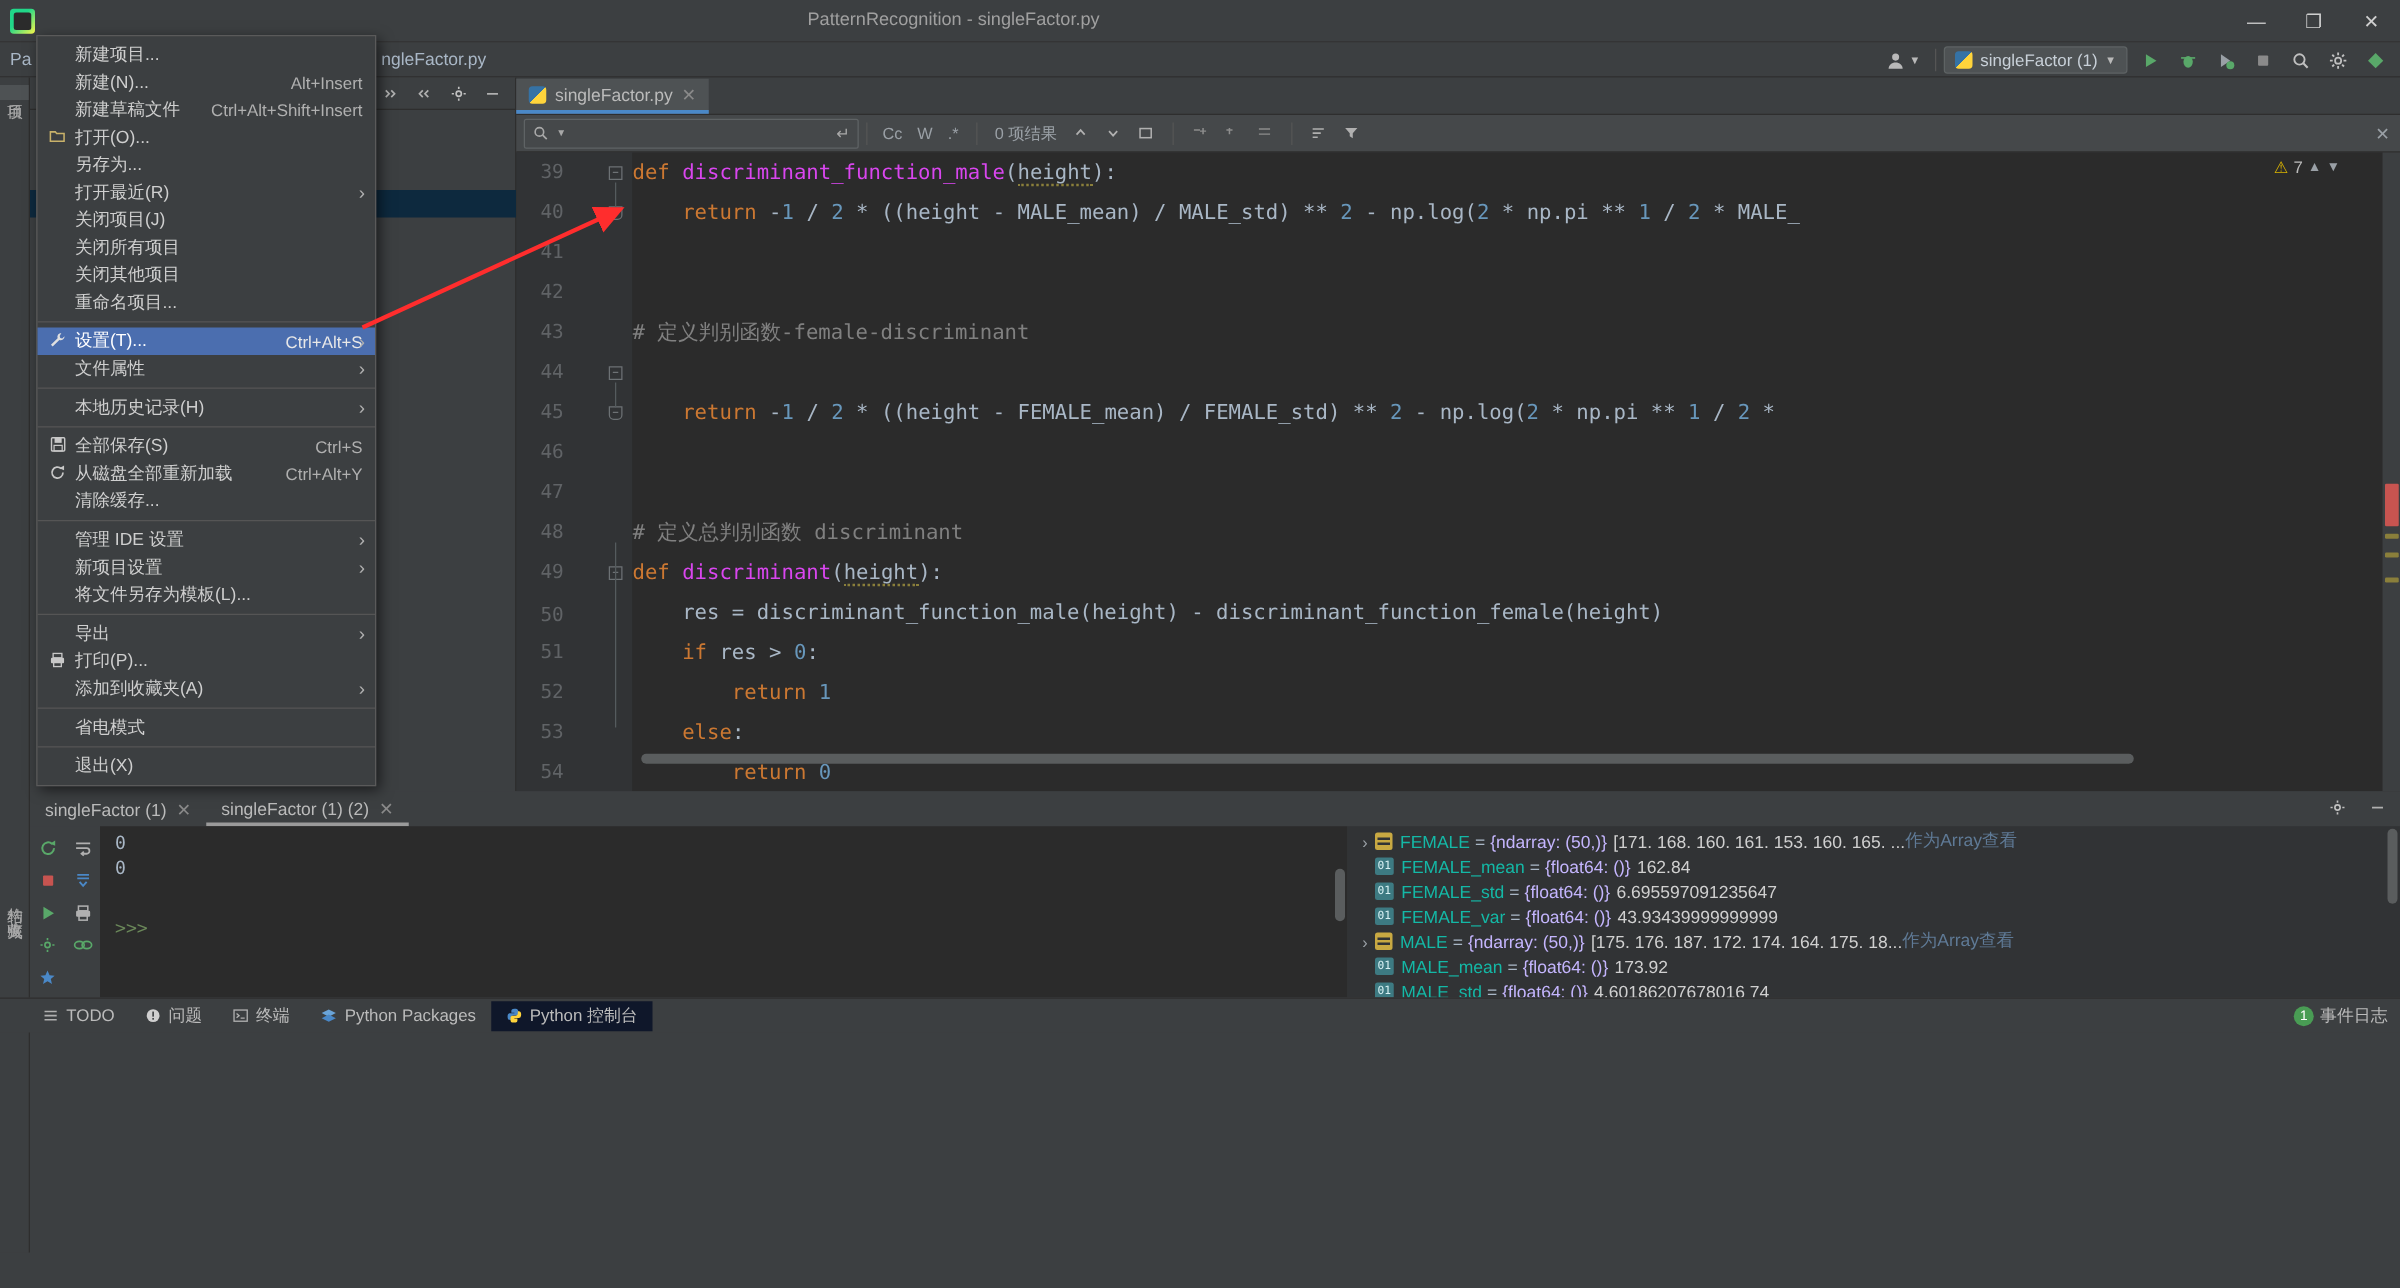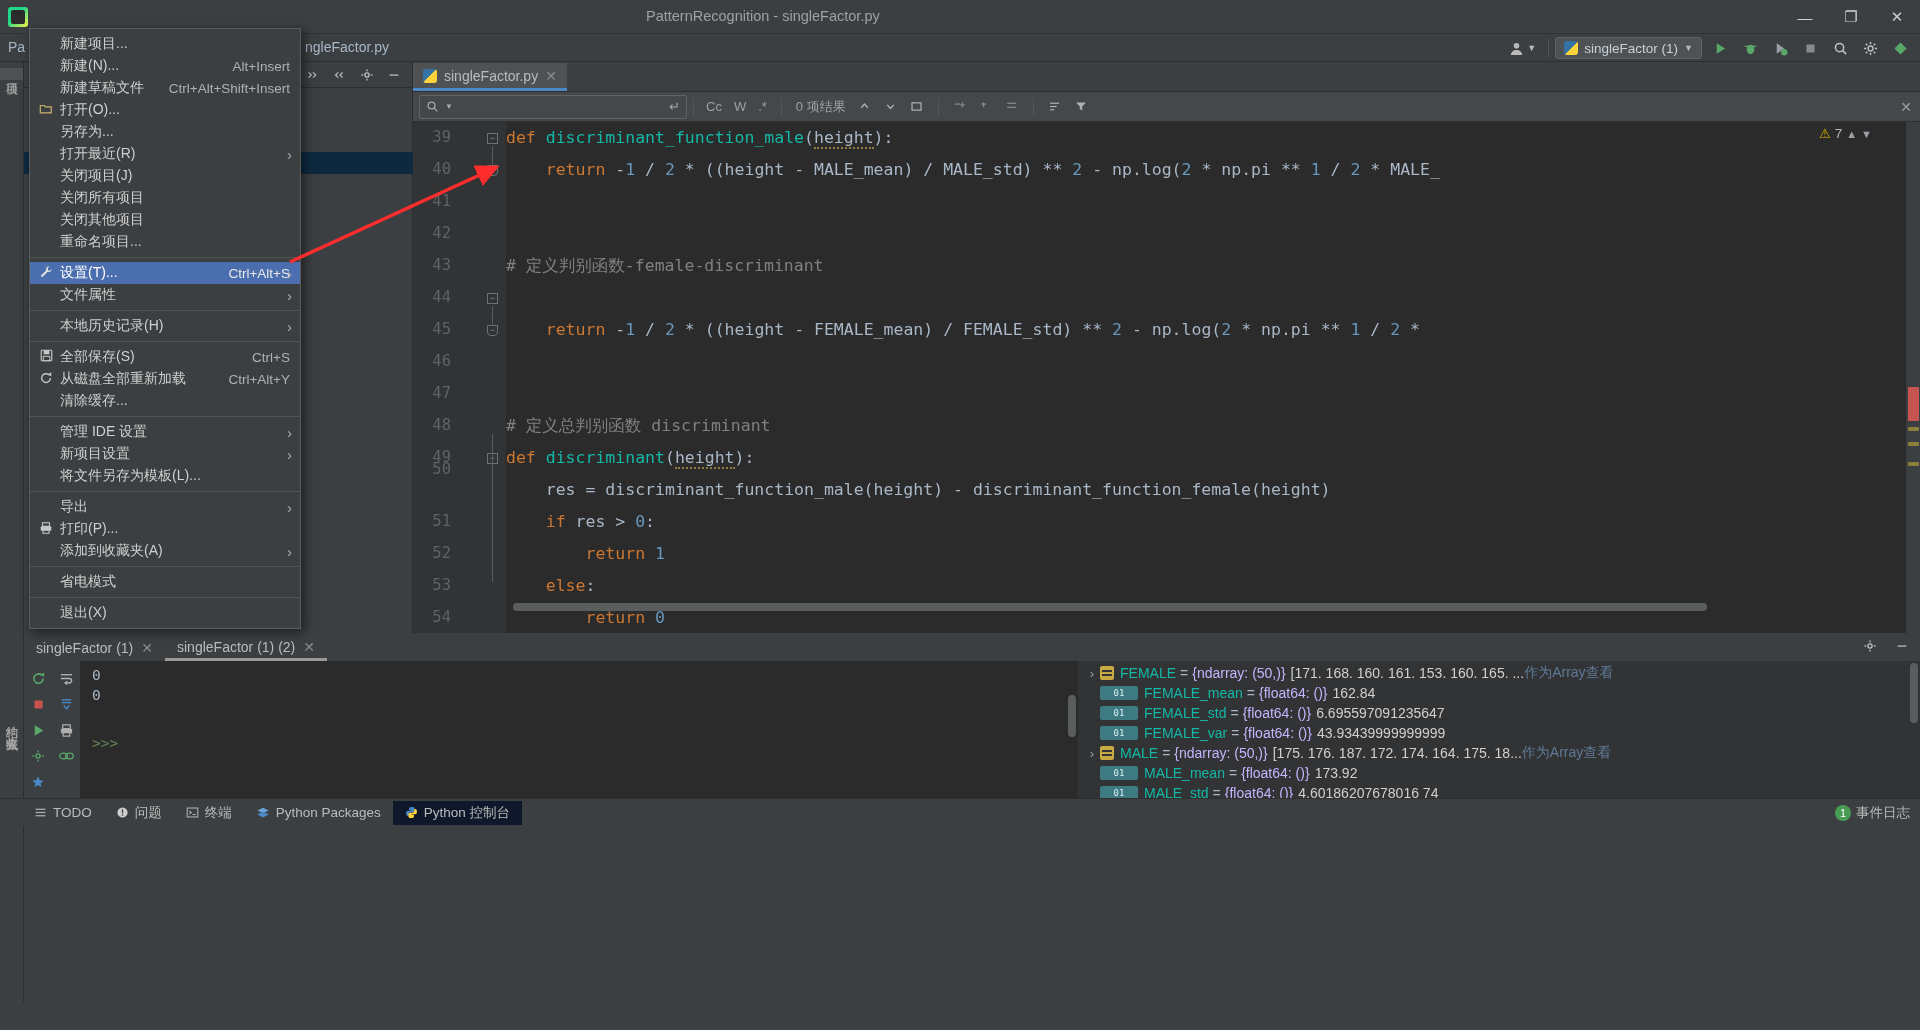--- a/index.html
+++ b/index.html
@@ -156,21 +156,21 @@
 
   .codearea {
     position: absolute; left: 93px; top: 60px; width: 1414px; height: 511px;
     background: #2b2b2b; overflow: hidden;
   }
   .cline {
     position: absolute; left: 0; white-space: pre;
     font-family: "DejaVu Sans Mono", monospace; font-size: 16.5px; line-height: 20px;
   }
   .kw { color: #cc7832; }
-  .fn { color: #14b8a6; }
+  .fn { color: #d946ef; }
   .num { color: #6897bb; }
   .dflt { color: #a9b7c6; }
   .cmt { color: #808080; }
   .squig { border-bottom: 2px dotted #8a7f3b; }
 
   .warnbadge {
     position: absolute; right: 48px; top: 64px; display: flex; align-items: center;
     gap: 4px; font-size: 13.5px; color: #bbbbbb;
   }
   .tri-warn { color: #d9b300; font-size: 13px; }
@@ -216,21 +216,21 @@
   .vchev { width: 16px; text-align: center; color: #9aa0a6; font-size: 10px; }
   .vic-arr {
     width: 14px; height: 14px; background: #c9a942; border-radius: 2px; margin-right: 6px;
     flex: 0 0 auto; position: relative;
   }
   .vic-arr::before, .vic-arr::after {
     content:""; position:absolute; left:2px; right:2px; height:2px; background:#313335;
   }
   .vic-arr::before { top: 4px; } .vic-arr::after { top: 8px; }
   .vic-01 {
-    width: 38px; height: 14px; background: #3d7a82; color: #d6f0f3; font-size: 9px;
+    width: 15px; height: 14px; background: #3d7a82; color: #d6f0f3; font-size: 9px;
     display: flex; align-items: center; justify-content: center; border-radius: 2px;
     margin-right: 6px; flex: 0 0 auto; font-family: "DejaVu Sans Mono", monospace;
   }
   .vname { color: #14b8a6; }
   .veq { color: #a9b7c6; padding: 0 4px; }
   .vtype { color: #c4b5fd; }
   .vval { color: #d0d0d0; padding-left: 5px; }
   .vhint { color: #5f7a96; }
   .vscroll { position: absolute; right: 2px; top: 2px; width: 8px; height: 60px; background: #5a5d5e; border-radius: 4px; }
 
@@ -607,21 +607,21 @@
         <div class="lineno" style="top: 134px;">43</div>
         <div class="lineno" style="top: 166px;">44</div>
         <div class="fold" style="top: 171px;">−</div>
         <div class="lineno" style="top: 198px;">45</div>
         <div class="fold" style="top: 203px; border-radius: 0px 0px 4px 4px;">−</div>
         <div class="lineno" style="top: 230px;">46</div>
         <div class="lineno" style="top: 262px;">47</div>
         <div class="lineno" style="top: 294px;">48</div>
         <div class="lineno" style="top: 326px;">49</div>
         <div class="fold" style="top: 331px;">−</div>
-        <div class="lineno" style="top: 338px; margin-left: 28px;">50</div>
+        <div class="lineno" style="top: 361px; margin-left: 28px;">50</div>
         <div class="lineno" style="top: 390px;">51</div>
         <div class="lineno" style="top: 422px;">52</div>
         <div class="lineno" style="top: 454px;">53</div>
         <div class="lineno" style="top: 486px;">54</div>
         <div class="foldline" style="top: 24px; height: 20px;"></div>
         <div class="foldline" style="top: 184px; height: 20px;"></div>
         <div class="foldline" style="top: 312px; height: 148px;"></div>
       </div>
     <div class="codearea" id="codearea">
         <div class="cline" style="top: 6px;"><span class="kw">def </span><span class="fn">discriminant_function_male</span><span class="dflt">(</span><span class="dflt squig">height</span><span class="dflt">):</span></div>

